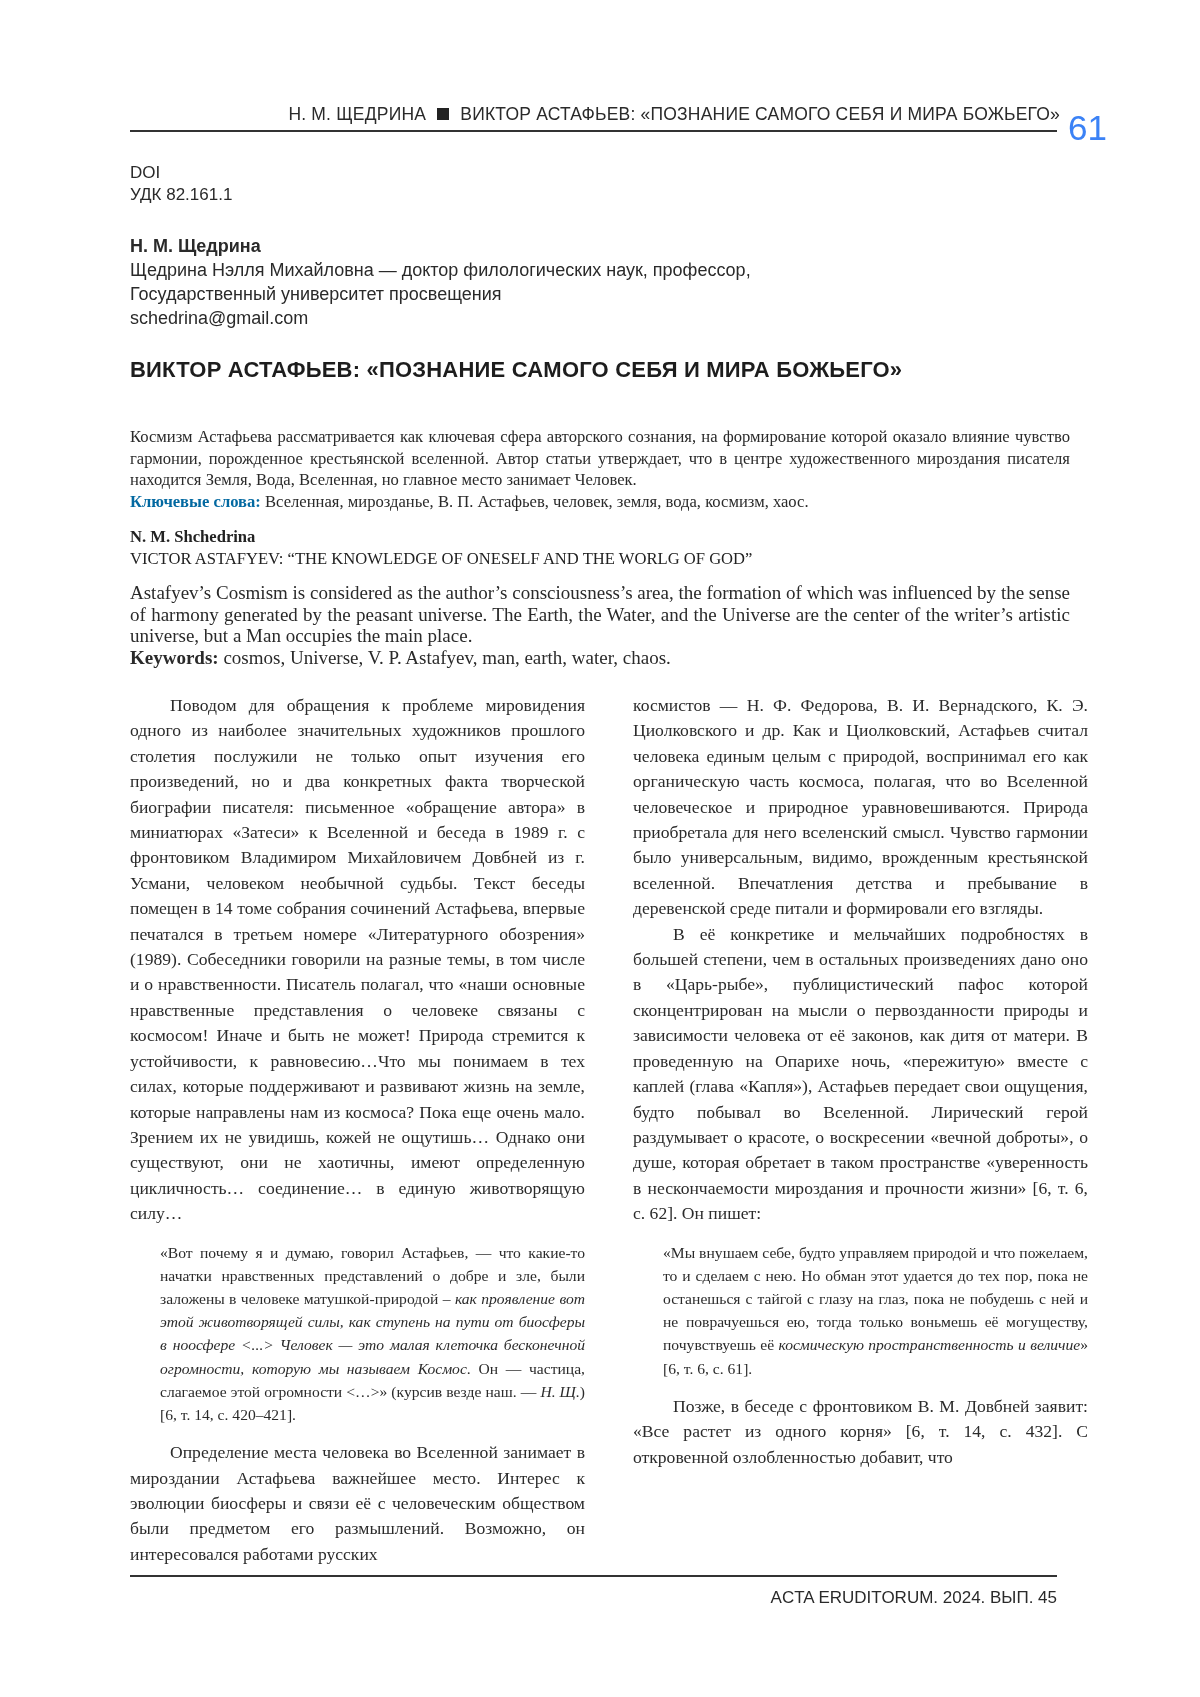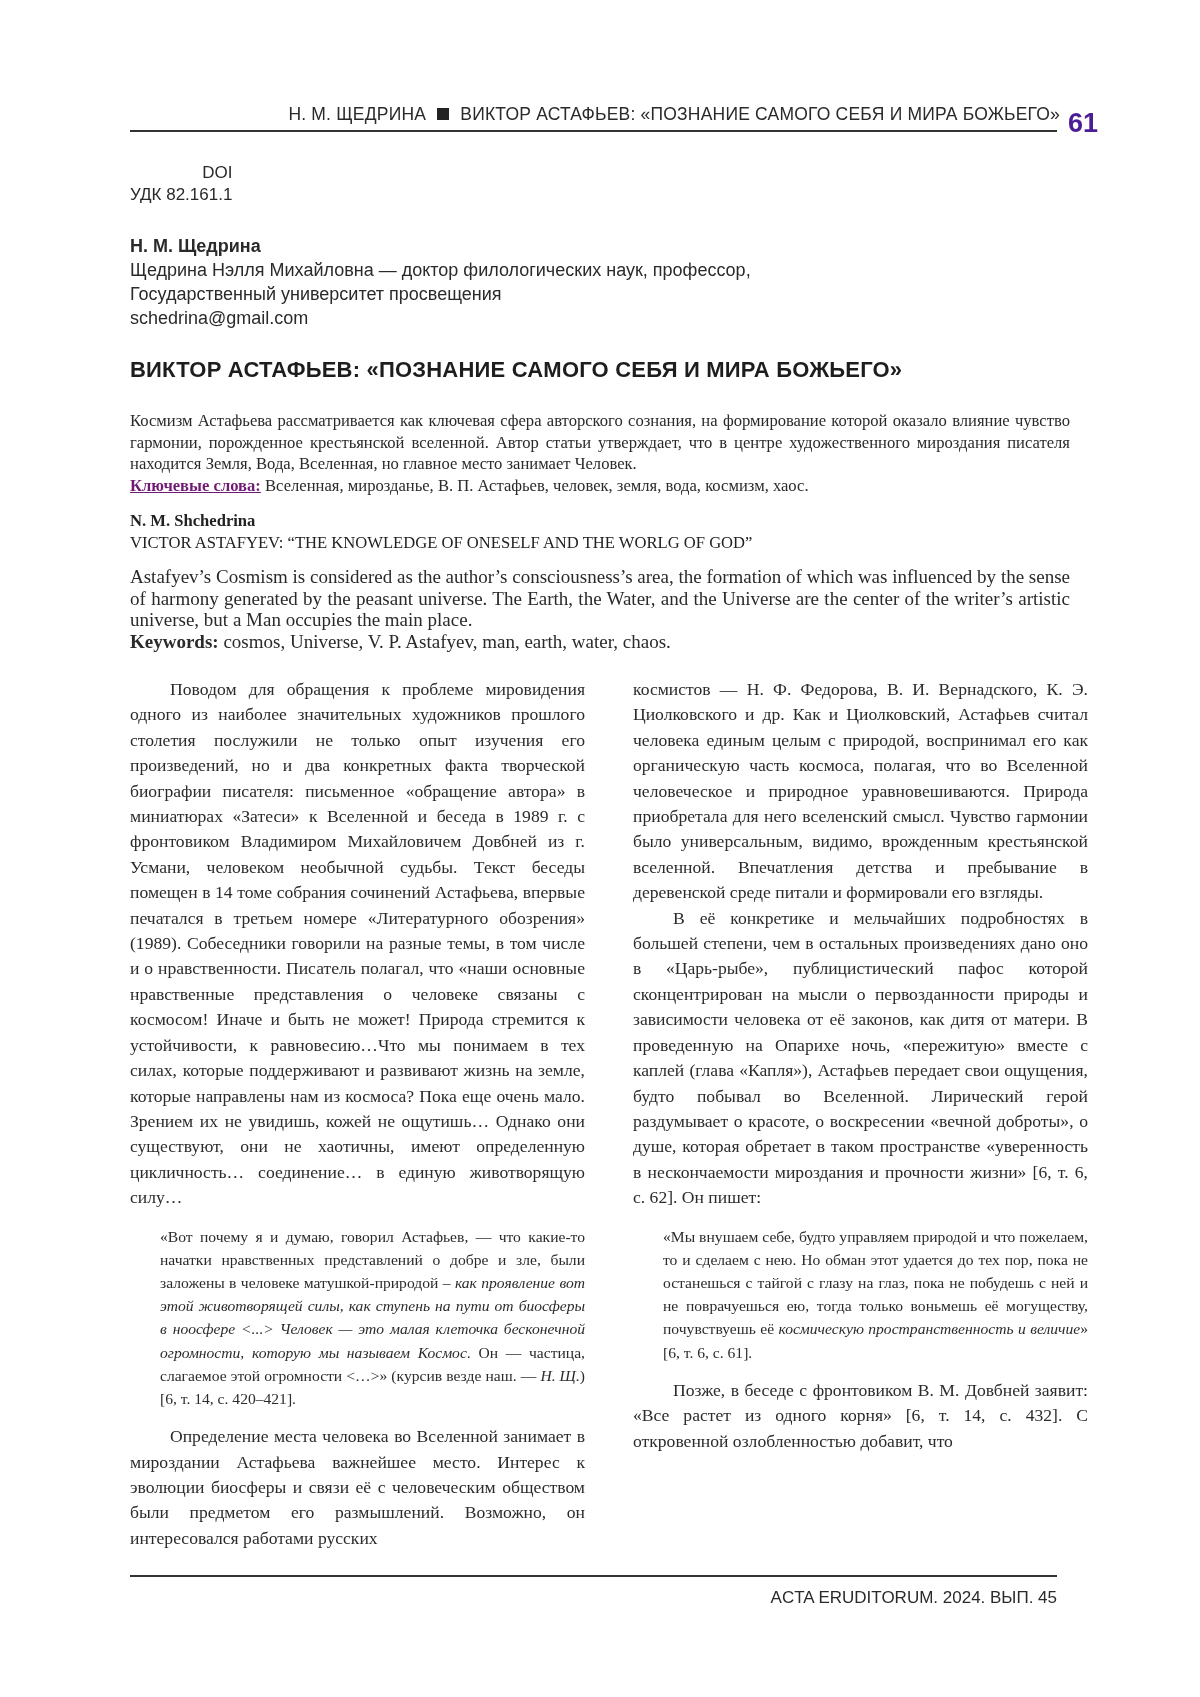--- a/index.html
+++ b/index.html
@@ -1,32 +1,32 @@
 <!DOCTYPE html>
 <html><head>
 <meta charset="utf-8">
 <style>
   html, body { margin: 0; padding: 0; background: #ffffff; }
   body { width: 1200px; height: 1697px; position: relative; overflow: hidden; color: #222; }
   .sans { font-family: "Liberation Sans", sans-serif; }
-  .serif { font-family: "Liberation Serif", serif; }
+  .serif { font-family: "Liberation Serif", serif; margin-top: 16px; }
 
   .running-head { position: absolute; left: 130px; top: 104px; width: 930px; font-size: 17.5px; letter-spacing: 0.2px; color: #2a2a2a; text-align: right; }
   .running-head .sq { display: inline-block; width: 12px; height: 12px; background: #222; margin: 0 6px; vertical-align: 0px; }
   .head-rule { position: absolute; left: 130px; top: 130px; width: 927px; height: 2px; background: #333; }
-  .page-num { position: absolute; left: 1068px; top: 108px; font-size: 27px; font-weight: bold; color: #4c1d95; }
+  .page-num { position: absolute; left: 1068px; top: 108px; font-size: 35px; font-weight: normal; color: #3b82f6; }
 
-  .meta { position: absolute; left: 130px; top: 162px; font-size: 17px; line-height: 22px; color: #2a2a2a; text-align: right; }
+  .meta { position: absolute; left: 130px; top: 162px; font-size: 17px; line-height: 22px; color: #2a2a2a; }
   .author-block { position: absolute; left: 130px; top: 234px; font-size: 18px; line-height: 24px; color: #2a2a2a; }
   .author-block .name { font-weight: bold; }
 
   .title { position: absolute; left: 130px; top: 357px; font-size: 22px; font-weight: bold; letter-spacing: 0.2px; color: #1d1d1d; }
 
   .abstract { position: absolute; left: 130px; top: 410px; width: 940px; font-size: 16.6px; line-height: 21.5px; color: #2a2a2a; text-align: justify; }
-  .abstract b { color: #701a75; text-decoration: underline; }
+  .abstract b { color: #0369a1; }
   .en-author { position: absolute; left: 130px; top: 510px; font-size: 16.6px; line-height: 21.5px; }
   .en-block { position: absolute; left: 130px; top: 566px; width: 940px; font-size: 19px; line-height: 21.5px; text-align: justify; color: #2a2a2a; }
 
   .col { position: absolute; top: 677px; width: 455px; font-size: 17.6px; line-height: 25.4px; color: #2b2b2b; text-align: justify; }
   .col-left { left: 130px; }
   .col-right { left: 633px; }
   .col p { margin: 0; }
   .indent { text-indent: 40px; }
   .quote { margin: 14px 0 14px 30px !important; font-size: 15.6px; line-height: 23.2px; }
 

